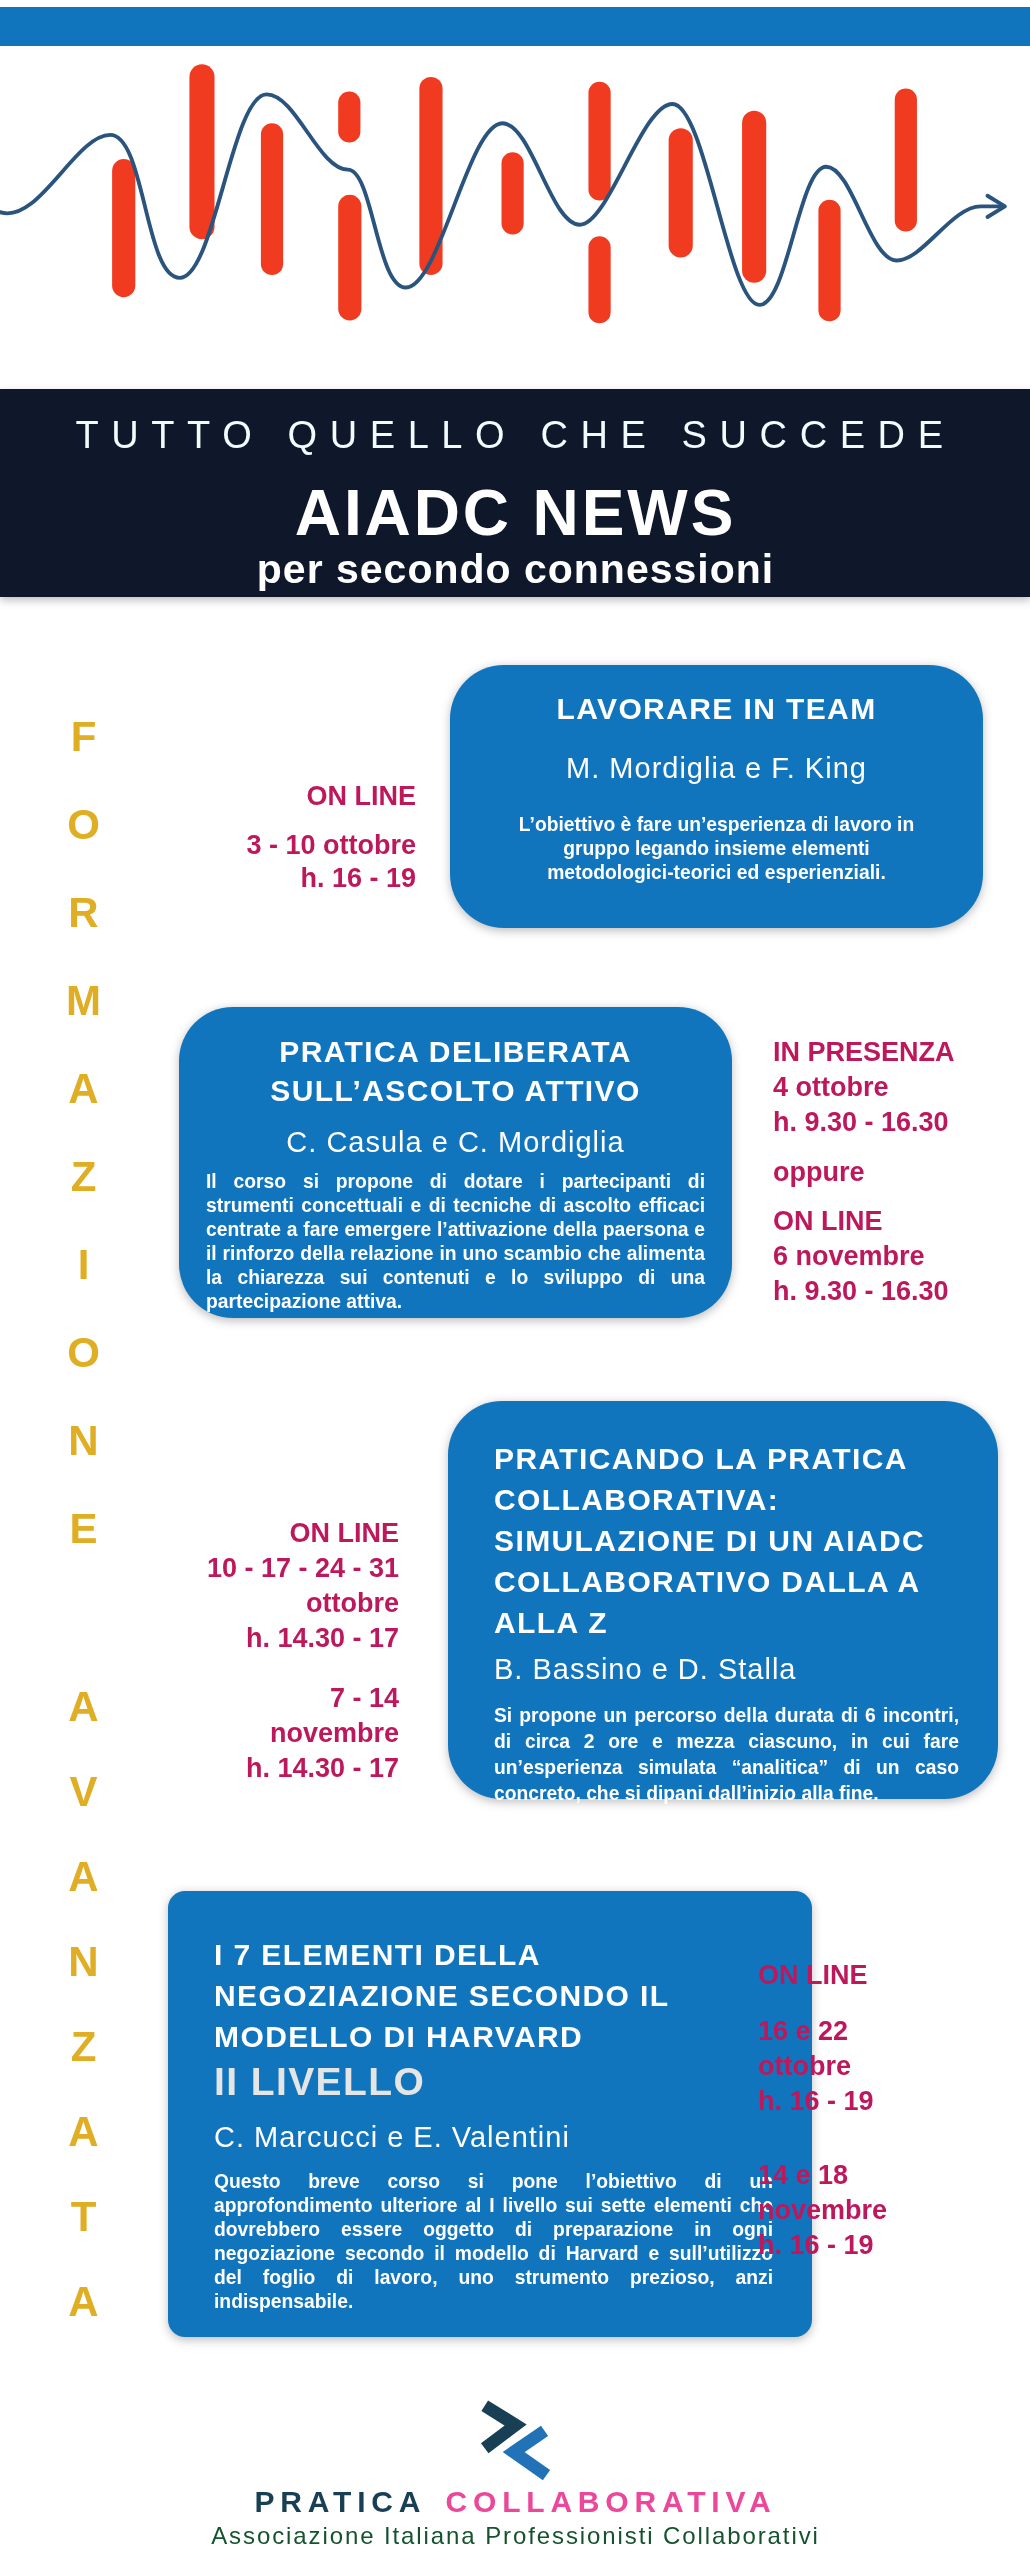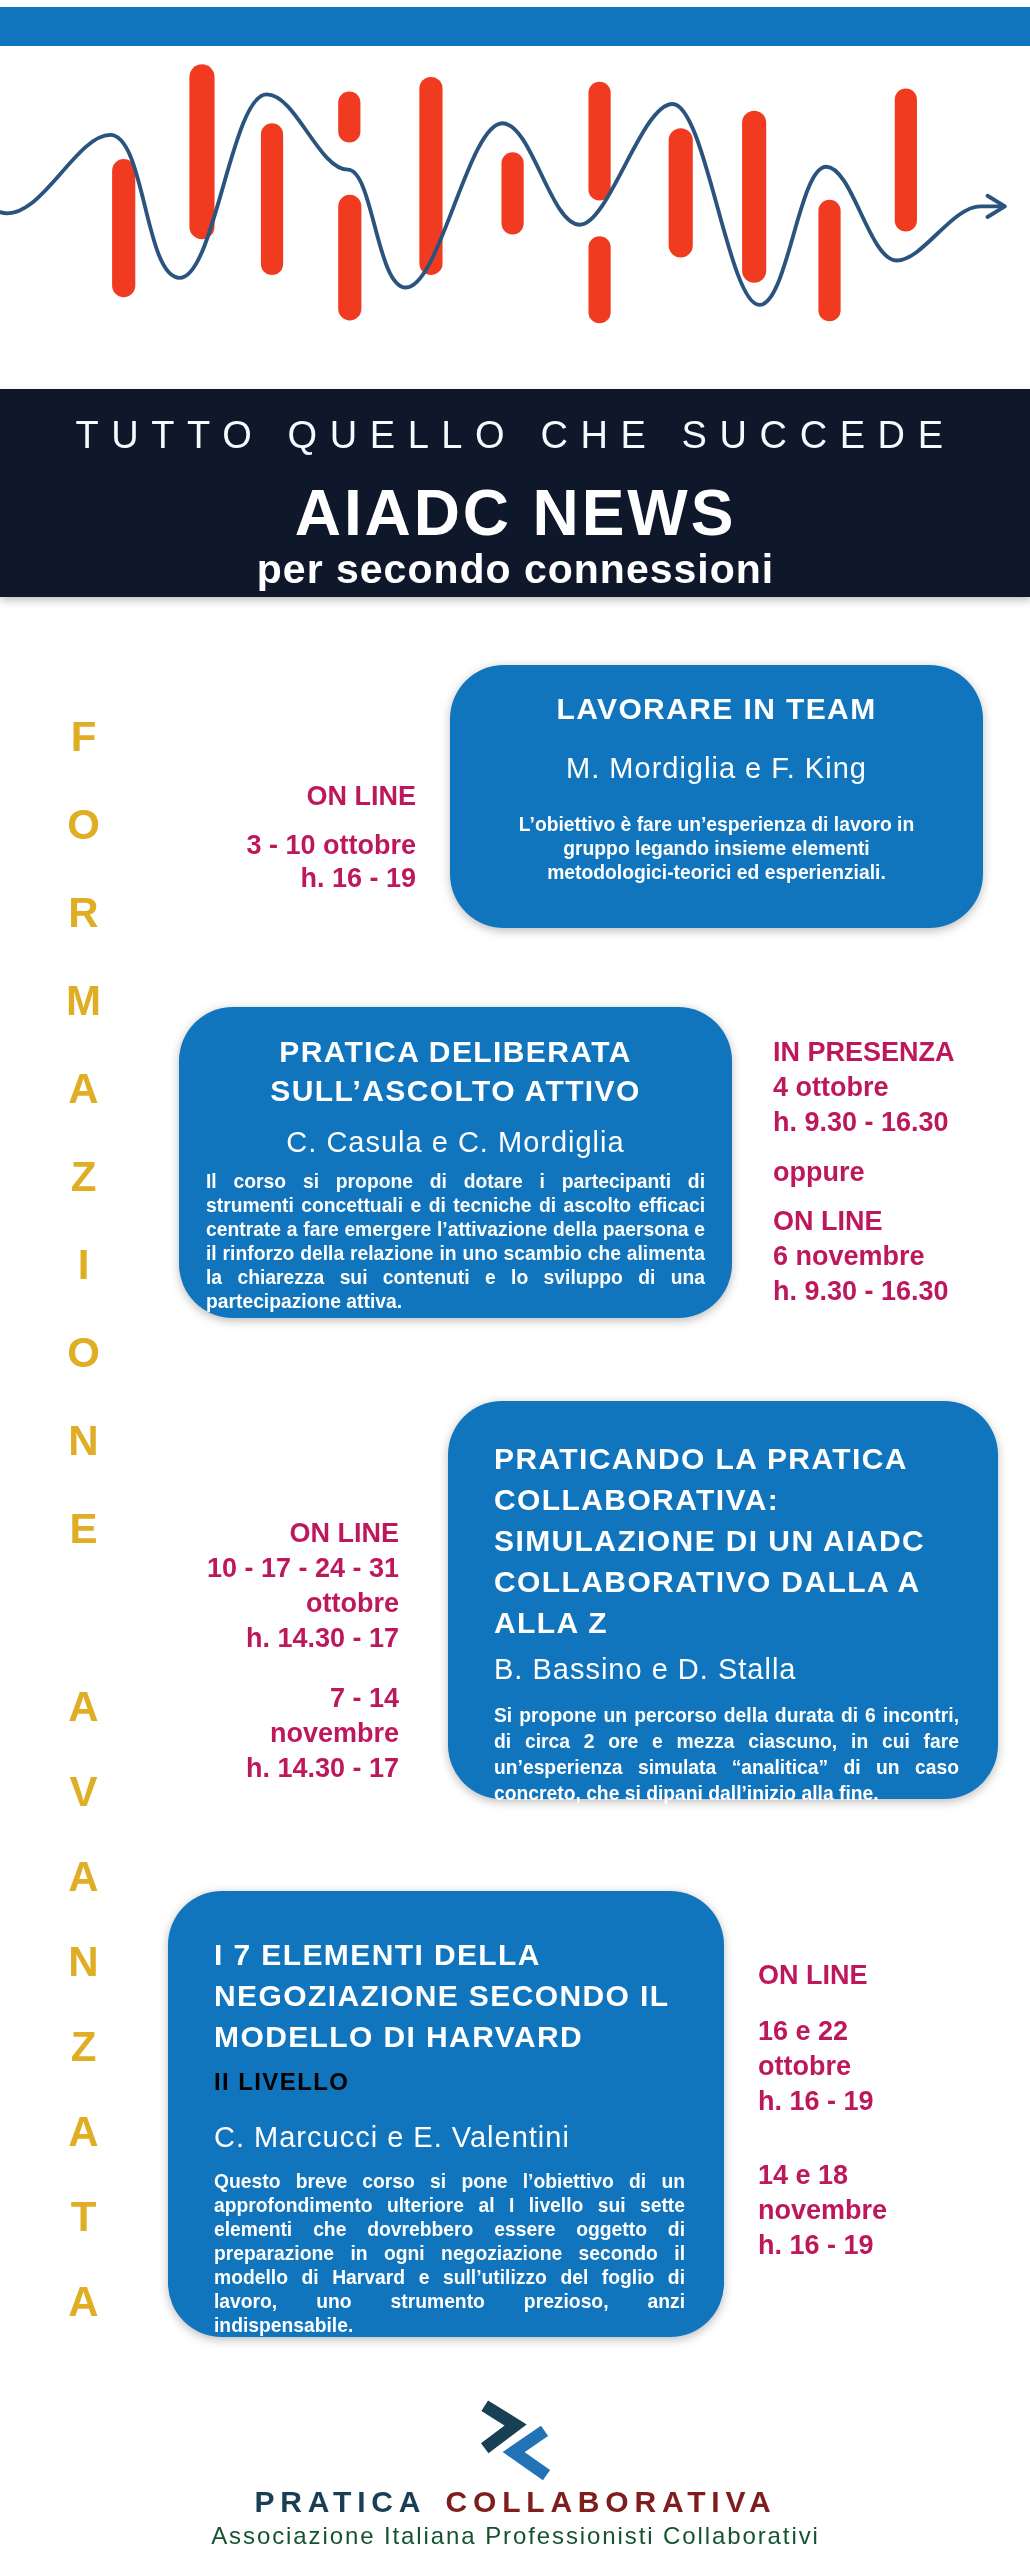--- a/index.html
+++ b/index.html
@@ -38,35 +38,35 @@
   .rail-top{top:693px;}
   .rail-top .rail-letter{height:88px;line-height:88px;}
   .rail-bottom{top:1664px;}
   .rail-bottom .rail-letter{height:85px;line-height:85px;}
   
   .card{
     position:absolute;background:#1175BE;color:#fff;border-radius:54px;
     box-shadow:0 2.9px 9.7px rgba(70,70,70,.35);box-sizing:border-box;
   }
   .card .c-title{font-size:30px;font-weight:700;letter-spacing:1.4px;line-height:41px;}
-  .card .c-level{font-size:24px;font-weight:700;letter-spacing:1.4px;line-height:41px;color:#000000;}
+  .card .c-level{font-size:39px;font-weight:700;letter-spacing:1.4px;line-height:41px;color:#e5e5e5;}
   .card .c-authors{font-size:29px;font-weight:400;letter-spacing:1px;}
   .card .c-desc{font-size:19.3px;font-weight:700;line-height:24px;}
   .card1{left:450px;top:665px;width:533px;height:263px;padding:27px 39px 0 39px;text-align:center;}
   .card1 .c-title{line-height:33px;}
   .card1 .c-authors{margin-top:27px;}
   .card1 .c-desc{margin-top:28px;max-width:437px;margin-left:auto;margin-right:auto;}
   .card2{left:156px;top:1007px;width:553px;height:311px;padding:25px 27px 0 27px;text-align:center;margin-left:23px;}
   .card2 .c-title{line-height:39px;}
   .card2 .c-authors{margin-top:15.5px;}
   .card2 .c-desc{margin-top:11.6px;text-align:justify;line-height:24px;}
   .card3{left:448px;top:1401px;width:550px;height:398px;padding:37px 39px 0 46px;text-align:left;}
   .card3 .c-authors{margin-top:9.7px;}
   .card3 .c-desc{margin-top:17.4px;text-align:justify;line-height:26px;}
-  .card4{left:168px;top:1891px;width:556px;height:446px;padding:43px 39px 0 46px;text-align:left;}
+  .card4{left:168px;top:1891px;width:644px;height:446px;padding:43px 39px 0 46px;text-align:left;border-radius:17px;}
   .card4 .c-level{margin-top:3.9px;}
   .card4 .c-authors{margin-top:19.3px;}
   .card4 .c-desc{margin-top:15.5px;text-align:justify;line-height:24px;}
   
   .sched{position:absolute;color:#be185d;font-weight:700;font-size:27px;}
   .sched .sline{line-height:35px;}
   .sched .sgroup{margin:0;}
   .sched-1{right:615px;top:780px;text-align:right;}
   .sched-1 .sgroup{margin-bottom:15.5px;}
   .sched-1 .sline{line-height:33px;}
@@ -77,21 +77,21 @@
   .sched-4{left:758px;top:1958px;text-align:left;}
   .sched-4 .g1{margin-bottom:21px;}
   .sched-4 .g2{margin-bottom:39px;}
   
   .logo-mark{position:absolute;left:477px;top:2398px;width:83px;height:83px;}
   .brand-line{
     position:absolute;left:0;top:2484px;width:1031px;text-align:center;
     font-size:30px;font-weight:700;letter-spacing:5.8px;line-height:35px;
   }
   .brand-primary{color:#183F53;margin-right:19.3px;}
-  .brand-secondary{color:#7f1d1d;}
+  .brand-secondary{color:#ec4899;}
   .tagline{
     position:absolute;left:0;top:2521px;width:1031px;text-align:center;
     font-size:24px;font-weight:400;letter-spacing:1.9px;color:#14532d;line-height:29px;
   }
 </style>
 </head>
 <body>
 
 <div class="canvas">
 

